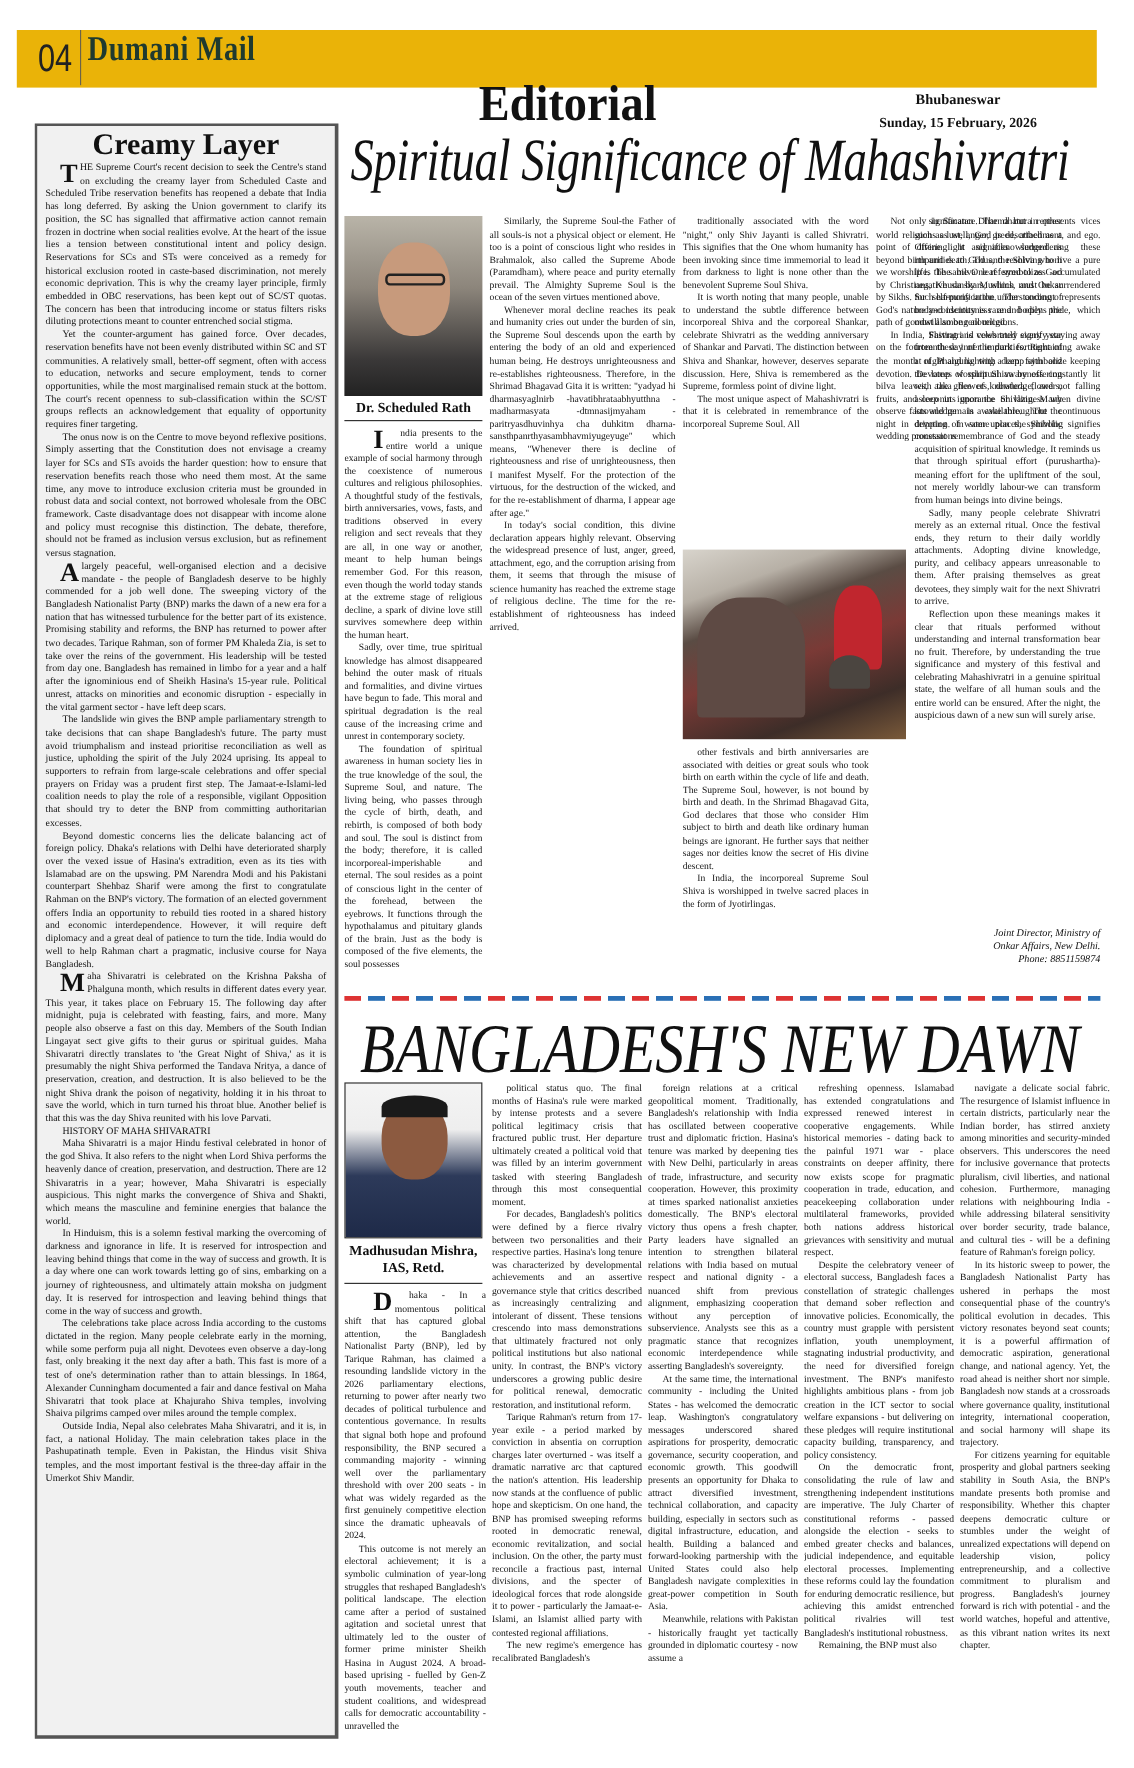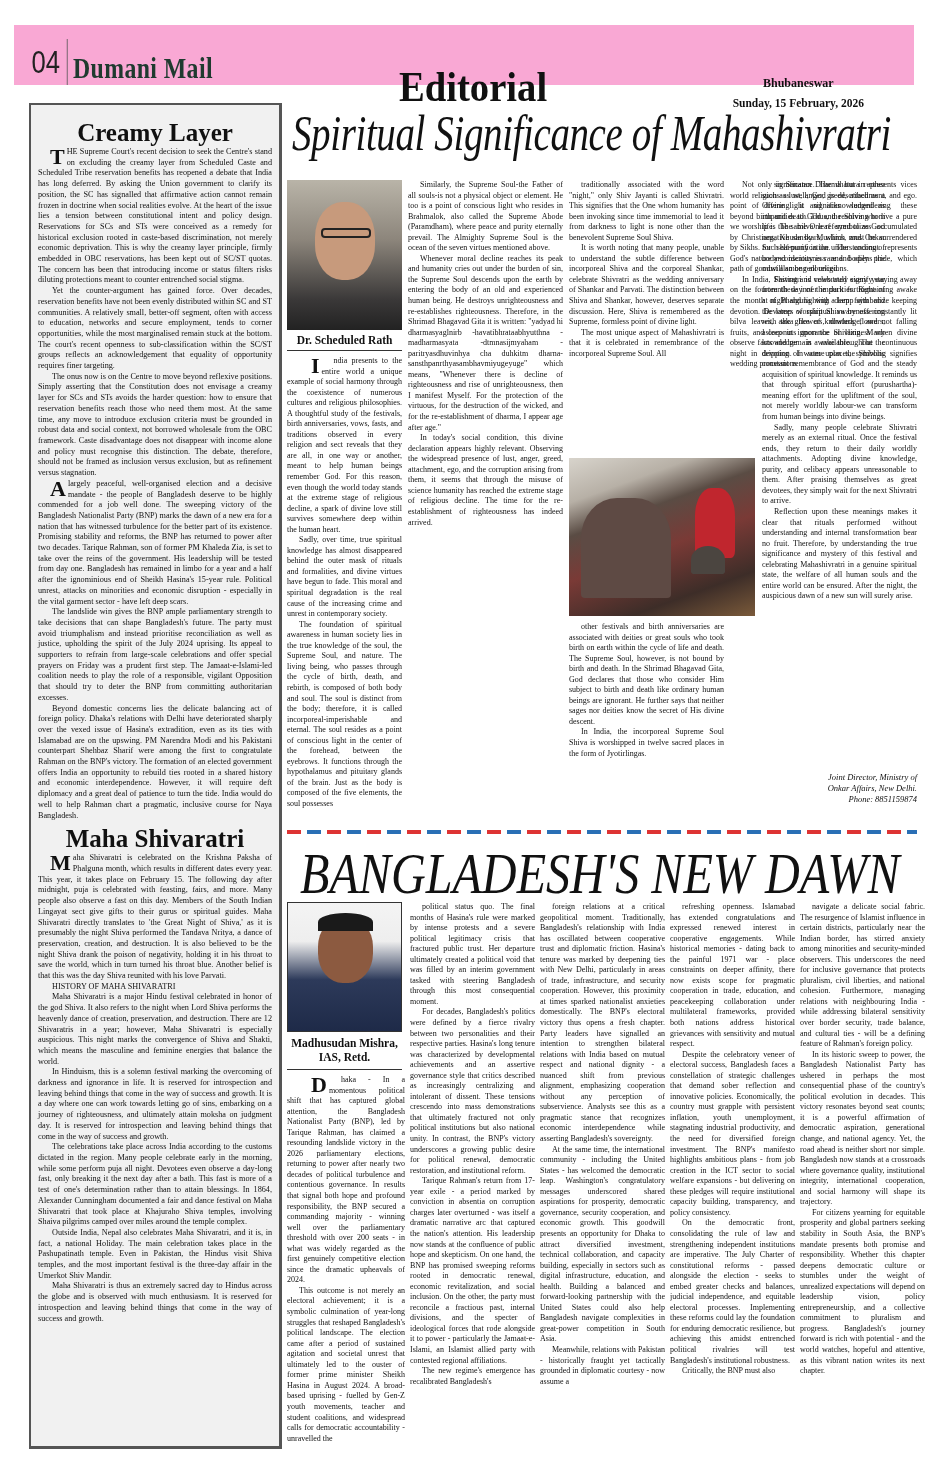--- a/index.html
+++ b/index.html
@@ -1,23 +1,23 @@
 <!DOCTYPE html>
 <html><head>
 <meta charset="utf-8">
 <style>
 *{box-sizing:border-box;margin:0;padding:0}
 body{width:945px;height:1473px;background:#fff;font-family:"Liberation Serif",serif;color:#111;position:relative;overflow:hidden}
-.masthead{position:absolute;left:14px;top:25px;width:900px;height:60px;background:#f9a8d4;display:flex;align-items:flex-end}
+.masthead{position:absolute;left:14px;top:25px;width:900px;height:48px;background:#eab308;display:flex;align-items:flex-start}
 .pgno{font-family:"Liberation Sans",sans-serif;font-size:32px;font-weight:300;color:#222;padding:0 8px 0 22px;border-right:1px solid #555;height:46px;line-height:46px;transform:scaleX(.8);transform-origin:left}
 .paper{font-family:"Liberation Serif",serif;font-weight:bold;font-size:29px;color:#1f3a2f;margin-left:-8px;transform:scaleX(.82);transform-origin:left;letter-spacing:.5px}
 .section{position:absolute;left:385px;top:38px;font-size:42px;font-weight:bold;transform:scaleX(.92);transform-origin:left}
 .place{position:absolute;right:50px;top:48px;text-align:center;font-size:12px;font-weight:bold;line-height:20px}
 .place .d{font-weight:normal;font-size:11.5px;font-weight:bold}
-.leftbox{position:absolute;left:29px;top:103px;width:253px;height:1346px;background:#f1f1f1;border:2px solid #555;border-right-width:3px;border-bottom-width:3px;padding:12px 7px;overflow:hidden}
+.leftbox{position:absolute;left:29px;top:103px;width:253px;height:1346px;background:#f1f1f1;border:2px solid #555;border-right-width:3px;border-bottom-width:3px;padding:0 7px;overflow:hidden}
 .leftbox h2{text-align:center;font-size:25px;font-weight:bold;line-height:28px;margin-top:2px}
 .leftbox p{font-size:8.2px;line-height:10.7px;text-align:justify;text-indent:14px}
 .leftbox p.first{text-indent:0}
 .dc{font-size:22px;font-weight:bold;line-height:16px;float:left;margin:2px 2px 0 12px}
 .head1{position:absolute;left:292px;top:104px;font-size:50px;font-style:italic;transform:scaleX(.78);transform-origin:left;white-space:nowrap;letter-spacing:-.5px}
 .photo{position:absolute;background:#888;overflow:hidden}
 .cols p{font-size:8px;line-height:10.55px;text-align:justify;text-indent:12px}
 .col{position:absolute;overflow:hidden}
 .byline{position:absolute;text-align:center;font-weight:bold;font-size:11.5px;border-bottom:1px solid #333}
 .airmail{position:absolute;left:287px;top:830px;width:630px;height:4px;background:repeating-linear-gradient(90deg,#d33 0 14px,#fff 14px 20px,#2a6fb5 20px 34px,#fff 34px 40px)}
@@ -42,29 +42,27 @@
   <div>
       <p class="first"><span class="dc">T</span><span>HE Supreme Court's recent decision to seek the Centre's stand on excluding the creamy layer from Scheduled Caste and Scheduled Tribe reservation benefits has reopened a debate that India has long deferred. By asking the Union government to clarify its position, the SC has signalled that affirmative action cannot remain frozen in doctrine when social realities evolve. At the heart of the issue lies a tension between constitutional intent and policy design. Reservations for SCs and STs were conceived as a remedy for historical exclusion rooted in caste-based discrimination, not merely economic deprivation. This is why the creamy layer principle, firmly embedded in OBC reservations, has been kept out of SC/ST quotas. The concern has been that introducing income or status filters risks diluting protections meant to counter entrenched social stigma.</span></p>
       <p>Yet the counter-argument has gained force. Over decades, reservation benefits have not been evenly distributed within SC and ST communities. A relatively small, better-off segment, often with access to education, networks and secure employment, tends to corner opportunities, while the most marginalised remain stuck at the bottom. The court's recent openness to sub-classification within the SC/ST groups reflects an acknowledgement that equality of opportunity requires finer targeting.</p>
       <p>The onus now is on the Centre to move beyond reflexive positions. Simply asserting that the Constitution does not envisage a creamy layer for SCs and STs avoids the harder question: how to ensure that reservation benefits reach those who need them most. At the same time, any move to introduce exclusion criteria must be grounded in robust data and social context, not borrowed wholesale from the OBC framework. Caste disadvantage does not disappear with income alone and policy must recognise this distinction. The debate, therefore, should not be framed as inclusion versus exclusion, but as refinement versus stagnation.</p>
     </div>
   <div>
       <p class="first"><span class="dc">A</span><span> largely peaceful, well-organised election and a decisive mandate - the people of Bangladesh deserve to be highly commended for a job well done. The sweeping victory of the Bangladesh Nationalist Party (BNP) marks the dawn of a new era for a nation that has witnessed turbulence for the better part of its existence. Promising stability and reforms, the BNP has returned to power after two decades. Tarique Rahman, son of former PM Khaleda Zia, is set to take over the reins of the government. His leadership will be tested from day one. Bangladesh has remained in limbo for a year and a half after the ignominious end of Sheikh Hasina's 15-year rule. Political unrest, attacks on minorities and economic disruption - especially in the vital garment sector - have left deep scars.</span></p>
       <p>The landslide win gives the BNP ample parliamentary strength to take decisions that can shape Bangladesh's future. The party must avoid triumphalism and instead prioritise reconciliation as well as justice, upholding the spirit of the July 2024 uprising. Its appeal to supporters to refrain from large-scale celebrations and offer special prayers on Friday was a prudent first step. The Jamaat-e-Islami-led coalition needs to play the role of a responsible, vigilant Opposition that should try to deter the BNP from committing authoritarian excesses.</p>
       <p>Beyond domestic concerns lies the delicate balancing act of foreign policy. Dhaka's relations with Delhi have deteriorated sharply over the vexed issue of Hasina's extradition, even as its ties with Islamabad are on the upswing. PM Narendra Modi and his Pakistani counterpart Shehbaz Sharif were among the first to congratulate Rahman on the BNP's victory. The formation of an elected government offers India an opportunity to rebuild ties rooted in a shared history and economic interdependence. However, it will require deft diplomacy and a great deal of patience to turn the tide. India would do well to help Rahman chart a pragmatic, inclusive course for Naya Bangladesh.</p>
     </div>
-  <h2 style="margin-top:4px">Maha Shivaratri</h2>
   <div>
       <p class="first"><span class="dc">M</span><span>aha Shivaratri is celebrated on the Krishna Paksha of Phalguna month, which results in different dates every year. This year, it takes place on February 15. The following day after midnight, puja is celebrated with feasting, fairs, and more. Many people also observe a fast on this day. Members of the South Indian Lingayat sect give gifts to their gurus or spiritual guides. Maha Shivaratri directly translates to 'the Great Night of Shiva,' as it is presumably the night Shiva performed the Tandava Nritya, a dance of preservation, creation, and destruction. It is also believed to be the night Shiva drank the poison of negativity, holding it in his throat to save the world, which in turn turned his throat blue. Another belief is that this was the day Shiva reunited with his love Parvati.</span></p>
       <p>HISTORY OF MAHA SHIVARATRI</p>
       <p>Maha Shivaratri is a major Hindu festival celebrated in honor of the god Shiva. It also refers to the night when Lord Shiva performs the heavenly dance of creation, preservation, and destruction. There are 12 Shivaratris in a year; however, Maha Shivaratri is especially auspicious. This night marks the convergence of Shiva and Shakti, which means the masculine and feminine energies that balance the world.</p>
       <p>In Hinduism, this is a solemn festival marking the overcoming of darkness and ignorance in life. It is reserved for introspection and leaving behind things that come in the way of success and growth. It is a day where one can work towards letting go of sins, embarking on a journey of righteousness, and ultimately attain moksha on judgment day. It is reserved for introspection and leaving behind things that come in the way of success and growth.</p>
       <p>The celebrations take place across India according to the customs dictated in the region. Many people celebrate early in the morning, while some perform puja all night. Devotees even observe a day-long fast, only breaking it the next day after a bath. This fast is more of a test of one's determination rather than to attain blessings. In 1864, Alexander Cunningham documented a fair and dance festival on Maha Shivaratri that took place at Khajuraho Shiva temples, involving Shaiva pilgrims camped over miles around the temple complex.</p>
       <p>Outside India, Nepal also celebrates Maha Shivaratri, and it is, in fact, a national Holiday. The main celebration takes place in the Pashupatinath temple. Even in Pakistan, the Hindus visit Shiva temples, and the most important festival is the three-day affair in the Umerkot Shiv Mandir.</p>
-      <p>Maha Shivaratri is thus an extremely sacred day to Hindus across the globe and is observed with much enthusiasm. It is reserved for introspection and leaving behind things that come in the way of success and growth.</p>
     </div>
 </div>
 
 <div class="head1">Spiritual Significance of Mahashivratri</div>
 
 <div class="photo" style="left:287px;top:180px;width:115px;height:150px;background:linear-gradient(180deg,#b9b4a8 0%,#8c857b 40%,#3a3838 80%,#222 100%)">
   <div style="position:absolute;left:28px;top:22px;width:60px;height:78px;border-radius:45%;background:#c79a7c"></div>
   <div style="position:absolute;left:34px;top:48px;width:50px;height:10px;border:2px solid #222;border-radius:4px"></div>
 </div>
 <div class="byline" style="left:287px;top:334px;width:115px;padding-bottom:4px">Dr. Scheduled Rath</div>
@@ -159,20 +157,20 @@
     </div>
   <div class="col" style="left:540px;top:902px;width:125px;height:560px">
       <p>foreign relations at a critical geopolitical moment. Traditionally, Bangladesh's relationship with India has oscillated between cooperative trust and diplomatic friction. Hasina's tenure was marked by deepening ties with New Delhi, particularly in areas of trade, infrastructure, and security cooperation. However, this proximity at times sparked nationalist anxieties domestically. The BNP's electoral victory thus opens a fresh chapter. Party leaders have signalled an intention to strengthen bilateral relations with India based on mutual respect and national dignity - a nuanced shift from previous alignment, emphasizing cooperation without any perception of subservience. Analysts see this as a pragmatic stance that recognizes economic interdependence while asserting Bangladesh's sovereignty.</p>
       <p>At the same time, the international community - including the United States - has welcomed the democratic leap. Washington's congratulatory messages underscored shared aspirations for prosperity, democratic governance, security cooperation, and economic growth. This goodwill presents an opportunity for Dhaka to attract diversified investment, technical collaboration, and capacity building, especially in sectors such as digital infrastructure, education, and health. Building a balanced and forward-looking partnership with the United States could also help Bangladesh navigate complexities in great-power competition in South Asia.</p>
       <p>Meanwhile, relations with Pakistan - historically fraught yet tactically grounded in diplomatic courtesy - now assume a</p>
     </div>
   <div class="col" style="left:670px;top:902px;width:125px;height:560px">
       <p>refreshing openness. Islamabad has extended congratulations and expressed renewed interest in cooperative engagements. While historical memories - dating back to the painful 1971 war - place constraints on deeper affinity, there now exists scope for pragmatic cooperation in trade, education, and peacekeeping collaboration under multilateral frameworks, provided both nations address historical grievances with sensitivity and mutual respect.</p>
       <p>Despite the celebratory veneer of electoral success, Bangladesh faces a constellation of strategic challenges that demand sober reflection and innovative policies. Economically, the country must grapple with persistent inflation, youth unemployment, stagnating industrial productivity, and the need for diversified foreign investment. The BNP's manifesto highlights ambitious plans - from job creation in the ICT sector to social welfare expansions - but delivering on these pledges will require institutional capacity building, transparency, and policy consistency.</p>
       <p>On the democratic front, consolidating the rule of law and strengthening independent institutions are imperative. The July Charter of constitutional reforms - passed alongside the election - seeks to embed greater checks and balances, judicial independence, and equitable electoral processes. Implementing these reforms could lay the foundation for enduring democratic resilience, but achieving this amidst entrenched political rivalries will test Bangladesh's institutional robustness.</p>
-      <p>Critically, the BNP must also</p>
+      <p>Remaining, the BNP must also</p>
     </div>
   <div class="col" style="left:800px;top:902px;width:125px;height:560px">
       <p>navigate a delicate social fabric. The resurgence of Islamist influence in certain districts, particularly near the Indian border, has stirred anxiety among minorities and security-minded observers. This underscores the need for inclusive governance that protects pluralism, civil liberties, and national cohesion. Furthermore, managing relations with neighbouring India - while addressing bilateral sensitivity over border security, trade balance, and cultural ties - will be a defining feature of Rahman's foreign policy.</p>
       <p>In its historic sweep to power, the Bangladesh Nationalist Party has ushered in perhaps the most consequential phase of the country's political evolution in decades. This victory resonates beyond seat counts; it is a powerful affirmation of democratic aspiration, generational change, and national agency. Yet, the road ahead is neither short nor simple. Bangladesh now stands at a crossroads where governance quality, institutional integrity, international cooperation, and social harmony will shape its trajectory.</p>
       <p>For citizens yearning for equitable prosperity and global partners seeking stability in South Asia, the BNP's mandate presents both promise and responsibility. Whether this chapter deepens democratic culture or stumbles under the weight of unrealized expectations will depend on leadership vision, policy entrepreneurship, and a collective commitment to pluralism and progress. Bangladesh's journey forward is rich with potential - and the world watches, hopeful and attentive, as this vibrant nation writes its next chapter.</p>
     </div>
 </div>
 
 </body></html>

